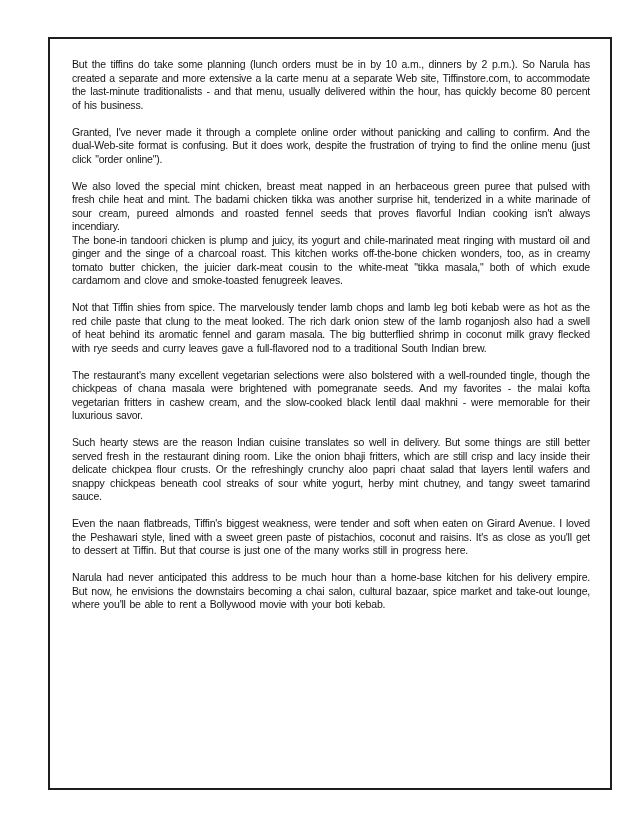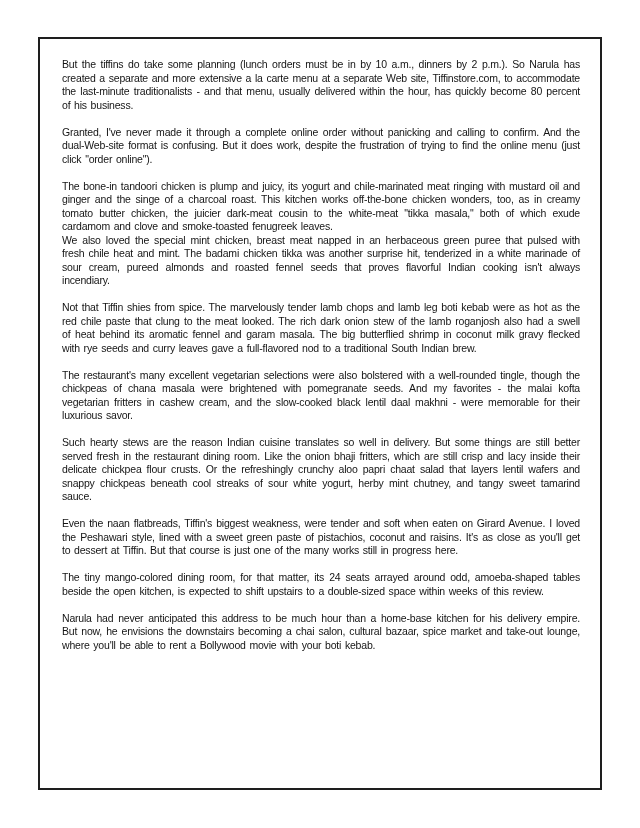--- a/index.html
+++ b/index.html
@@ -8,21 +8,21 @@
   }
   body {
     width: 640px;
     height: 828px;
     background: #ffffff;
     position: relative;
     overflow: hidden;
   }
   .page-frame {
     position: absolute;
-    left: 38px;
+    left: 48px;
     top: 37px;
     width: 564px;
     height: 753px;
     box-sizing: border-box;
     border: 2px solid #1e1e1e;
     background: #ffffff;
     padding: 19px 20px 0 22px;
     overflow: hidden;
   }
   .article-text {
@@ -49,43 +49,40 @@
 
     <div class="text-block">
       <p>But the tiffins do take some planning (lunch orders must be in by 10 a.m., dinners by 2 p.m.). So Narula has created a separate and more extensive a la carte menu at a separate Web site, Tiffinstore.com, to accommodate the last-minute traditionalists - and that menu, usually delivered within the hour, has quickly become 80 percent of his business.</p>
     </div>
 
     <div class="text-block">
       <p>Granted, I've never made it through a complete online order without panicking and calling to confirm. And the dual-Web-site format is confusing. But it does work, despite the frustration of trying to find the online menu (just click "order online").</p>
     </div>
 
     <div class="text-block">
+      <p>We also loved the special mint chicken, breast meat napped in an herbaceous green puree that pulsed with fresh chile heat and mint. The badami chicken tikka was another surprise hit, tenderized in a white marinade of sour cream, pureed almonds and roasted fennel seeds that proves flavorful Indian cooking isn't always incendiary.</p>
       <p>The bone-in tandoori chicken is plump and juicy, its yogurt and chile-marinated meat ringing with mustard oil and ginger and the singe of a charcoal roast. This kitchen works off-the-bone chicken wonders, too, as in creamy tomato butter chicken, the juicier dark-meat cousin to the white-meat "tikka masala," both of which exude cardamom and clove and smoke-toasted fenugreek leaves.</p>
-      <p>We also loved the special mint chicken, breast meat napped in an herbaceous green puree that pulsed with fresh chile heat and mint. The badami chicken tikka was another surprise hit, tenderized in a white marinade of sour cream, pureed almonds and roasted fennel seeds that proves flavorful Indian cooking isn't always incendiary.</p>
     </div>
 
     <div class="text-block">
       <p>Not that Tiffin shies from spice. The marvelously tender lamb chops and lamb leg boti kebab were as hot as the red chile paste that clung to the meat looked. The rich dark onion stew of the lamb roganjosh also had a swell of heat behind its aromatic fennel and garam masala. The big butterflied shrimp in coconut milk gravy flecked with rye seeds and curry leaves gave a full-flavored nod to a traditional South Indian brew.</p>
     </div>
 
     <div class="text-block">
       <p>The restaurant's many excellent vegetarian selections were also bolstered with a well-rounded tingle, though the chickpeas of chana masala were brightened with pomegranate seeds. And my favorites - the malai kofta vegetarian fritters in cashew cream, and the slow-cooked black lentil daal makhni - were memorable for their luxurious savor.</p>
     </div>
 
     <div class="text-block">
       <p>Such hearty stews are the reason Indian cuisine translates so well in delivery. But some things are still better served fresh in the restaurant dining room. Like the onion bhaji fritters, which are still crisp and lacy inside their delicate chickpea flour crusts. Or the refreshingly crunchy aloo papri chaat salad that layers lentil wafers and snappy chickpeas beneath cool streaks of sour white yogurt, herby mint chutney, and tangy sweet tamarind sauce.</p>
     </div>
 
     <div class="text-block">
       <p>Even the naan flatbreads, Tiffin's biggest weakness, were tender and soft when eaten on Girard Avenue. I loved the Peshawari style, lined with a sweet green paste of pistachios, coconut and raisins. It's as close as you'll get to dessert at Tiffin. But that course is just one of the many works still in progress here.</p>
     </div>
 
-    <div class="text-block">
-      <p>The tiny mango-colored dining room, for that matter, its 24 seats arrayed around odd, amoeba-shaped tables beside the open kitchen, is expected to shift upstairs to a double-sized space within weeks of this review.</p>
-    </div>
 
     <div class="text-block">
       <p>Narula had never anticipated this address to be much hour than a home-base kitchen for his delivery empire. But now, he envisions the downstairs becoming a chai salon, cultural bazaar, spice market and take-out lounge, where you'll be able to rent a Bollywood movie with your boti kebab.</p>
     </div>
 
 
   </div>
 </div>
 
 </body></html>

